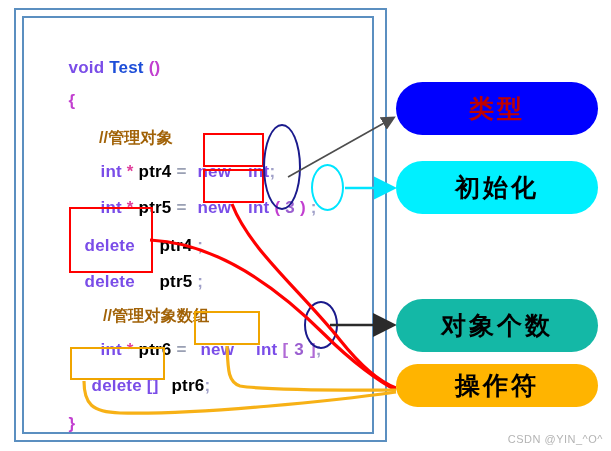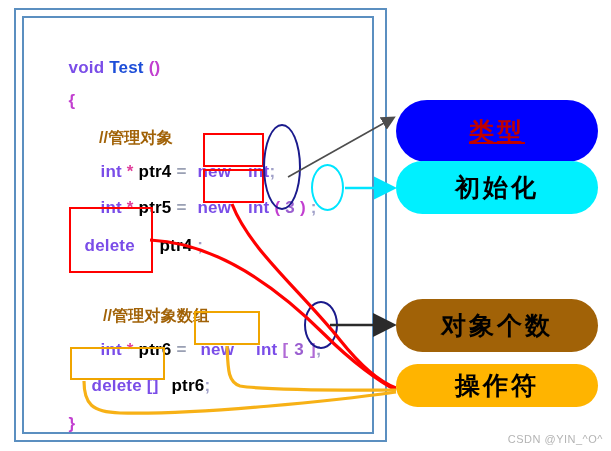--- a/index.html
+++ b/index.html
@@ -55,21 +55,21 @@
   .callout{
     position:absolute;display:flex;align-items:center;justify-content:center;
     border-radius:60px;
     font-family:"Liberation Serif","DejaVu Serif",serif;
     font-size:25px;font-weight:700;letter-spacing:3px;
     color:#000000;
     text-align:center;
   }
   .callout.type{background:#0000ff;color:#c00000;}
   .callout.init{background:#00f0ff;color:#000000;}
-  .callout.count{background:#a16207;color:#000000;}
+  .callout.count{background:#14b8a6;color:#000000;}
   .callout.oper{background:#ffb400;color:#000000;}
   
   svg.lines{position:absolute;left:0;top:0;width:611px;height:451px;overflow:visible;}
   
   .wm{
     position:absolute;right:8px;bottom:6px;
     font-family:"Liberation Sans","DejaVu Sans",sans-serif;
     font-size:11px;color:#b4b4b4;letter-spacing:.5px;white-space:nowrap;text-align:right;
   }
 </style>
@@ -100,20 +100,23 @@
     </div>
 
     <div class="cl" style="left:49px;top:162px;">
       <span class="kw">int</span><span class="star"> * </span><span class="blk">ptr5</span><span class="eq"> = </span><span class="kw" style="padding:0 6px;">new</span><span class="kw" style="padding-left:6px;"> int</span><span class="pn"> (</span><span class="num" style="padding:0 5px;">3</span><span class="pn">)</span><span class="semi"> ;</span>
     </div>
 
     <div class="cl" style="left:33px;top:200px;">
       <span class="kw">delete</span><span class="blk">     ptr4</span><span class="semi"> ;</span>
     </div>
 
+    <div class="cl" style="left:33px;top:236px;">
+      <span class="kw">delete</span><span class="blk">     ptr5</span><span class="semi"> ;</span>
+    </div>
 
     <div class="cl" style="left:53px;top:272px;font-size:16px;">
       <span class="cm">//管理对象数组</span>
     </div>
 
     <div class="cl" style="left:49px;top:304px;">
       <span class="kw">int</span><span class="star"> * </span><span class="blk">ptr6</span><span class="eq"> = </span><span class="kw" style="padding:0 9px;">new</span><span class="kw" style="padding-left:8px;"> int</span><span class="brk"> [</span><span class="num" style="padding:0 6px;">3</span><span class="brk">]</span><span class="semi">;</span>
     </div>
 
     <div class="cl" style="left:40px;top:340px;">
@@ -159,21 +162,21 @@
 
     <path d="M232,204 C250,250 300,290 340,340 C360,365 380,382 396,388" stroke="#ff0000" stroke-width="3.2" fill="none"></path>
 
     <path d="M150,240 C215,243 275,285 325,335 C352,362 380,382 396,390" stroke="#ff0000" stroke-width="3.2" fill="none"></path>
 
     <path d="M227,346 C228,370 228,382 240,386 C270,391 350,390 396,390" stroke="#f7b116" stroke-width="3.2" fill="none"></path>
 
     <path d="M84,381 C84,404 92,412 120,413 C200,415 340,400 396,392" stroke="#f7b116" stroke-width="3.2" fill="none"></path>
   </svg>
 
-  <div class="callout type" style="left:396px;top:100px;width:202px;height:62px;text-decoration:underline;">
+  <div class="callout type" style="left:396px;top:82px;width:202px;height:53px;">
     <span>类型</span>
   </div>
 
   <div class="callout init" style="left:396px;top:161px;width:202px;height:53px;">
     <span>初始化</span>
   </div>
 
   <div class="callout count" style="left:396px;top:299px;width:202px;height:53px;">
     <span>对象个数</span>
   </div>

